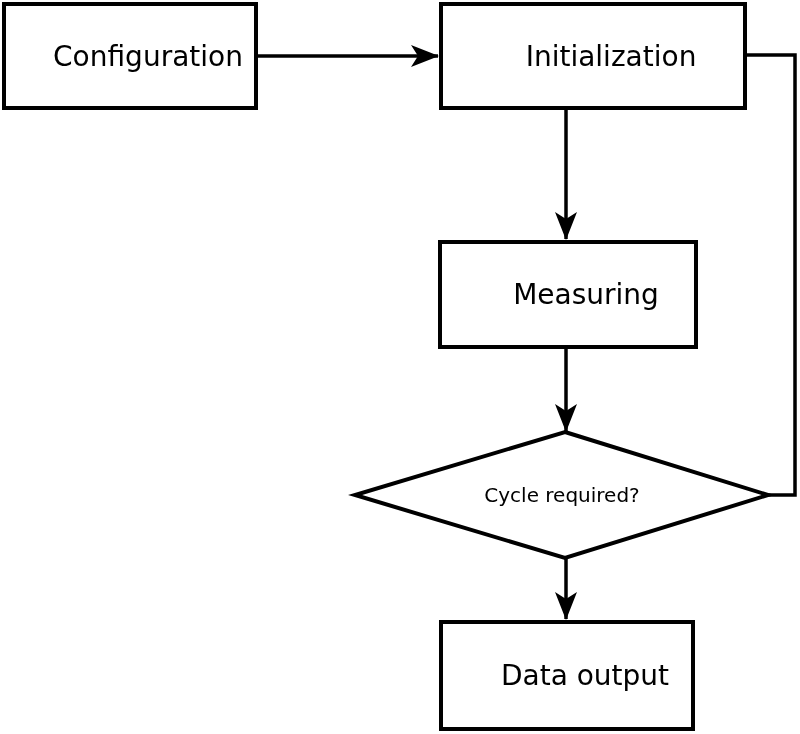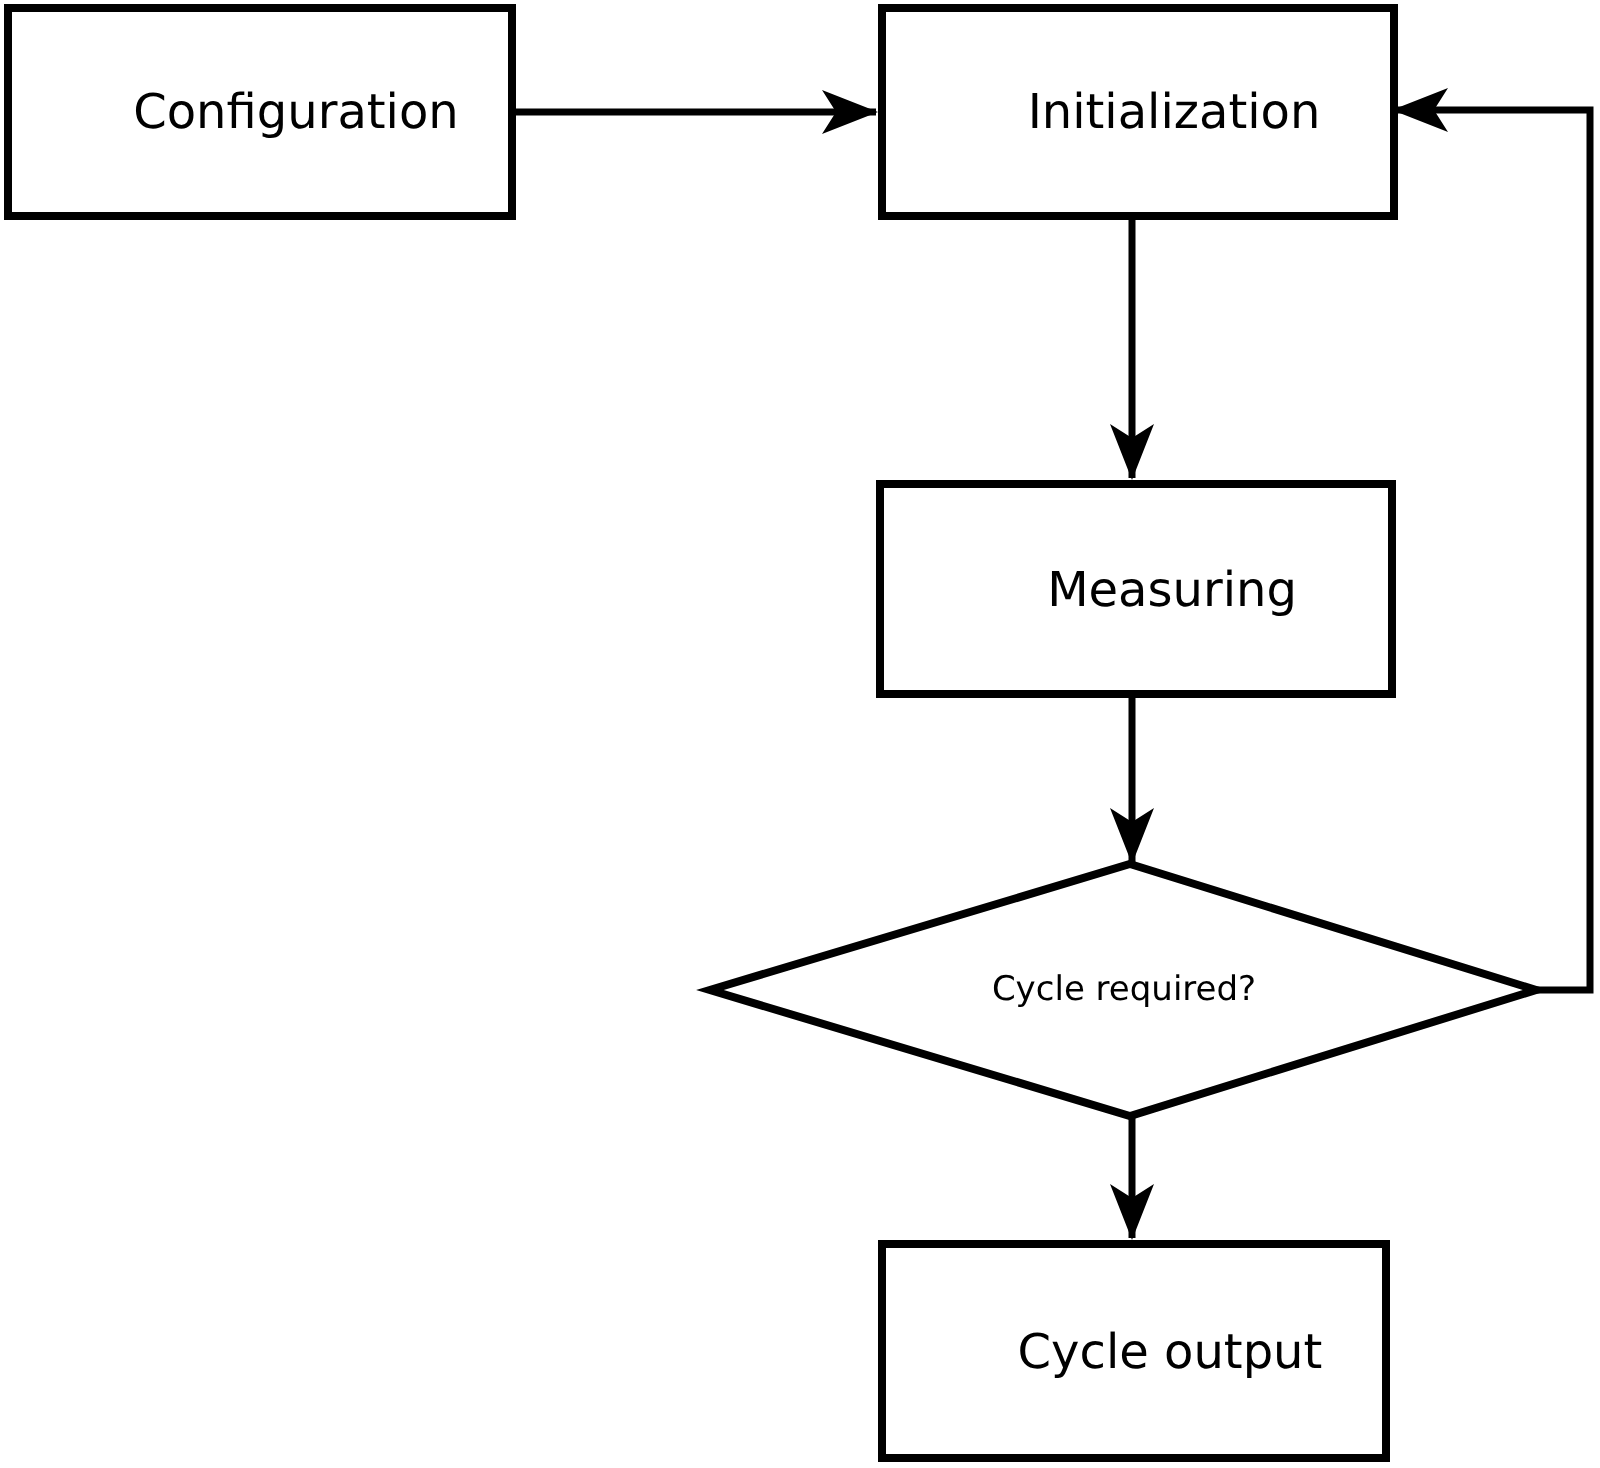--- a/index.html
+++ b/index.html
@@ -23,39 +23,39 @@
     height: 734px;
   }
   .node {
     position: absolute;
     box-sizing: border-box;
     border: 4px solid #000000;
     background: #ffffff;
     display: flex;
     align-items: center;
     justify-content: center;
-    font-size: 24px;
+    font-size: 28px;
     color: #000000;
     white-space: nowrap;
     padding-left: 36px;
   }
   .node-configuration { left: 2px;   top: 2px;   width: 256px; height: 108px; }
-  .node-initialization{ left: 439px; top: 2px;   width: 260px; height: 108px; }
+  .node-initialization{ left: 439px; top: 2px;   width: 308px; height: 108px; }
   .node-measuring     { left: 438px; top: 240px; width: 260px; height: 109px; }
   .node-data-output   { left: 439px; top: 620px; width: 256px; height: 111px; }
   .diamond-label {
     position: absolute;
     left: 382px;
     top: 473px;
     width: 360px;
     height: 44px;
     display: flex;
     align-items: center;
     justify-content: center;
-    font-size: 17px;
+    font-size: 20px;
     color: #000000;
     white-space: nowrap;
   }
 </style>
 </head>
 <body>
 
 <div class="canvas">
 
   <svg class="connector-layer" viewBox="0 0 800 734" xmlns="http://www.w3.org/2000/svg">
@@ -88,16 +88,16 @@
 
   <div class="node node-measuring">
     <span>Measuring</span>
   </div>
 
   <div class="diamond-label">
     <span>Cycle required?</span>
   </div>
 
   <div class="node node-data-output">
-    <span>Cycle output</span>
+    <span>Data output</span>
   </div>
 
 </div>
 
 </body></html>

